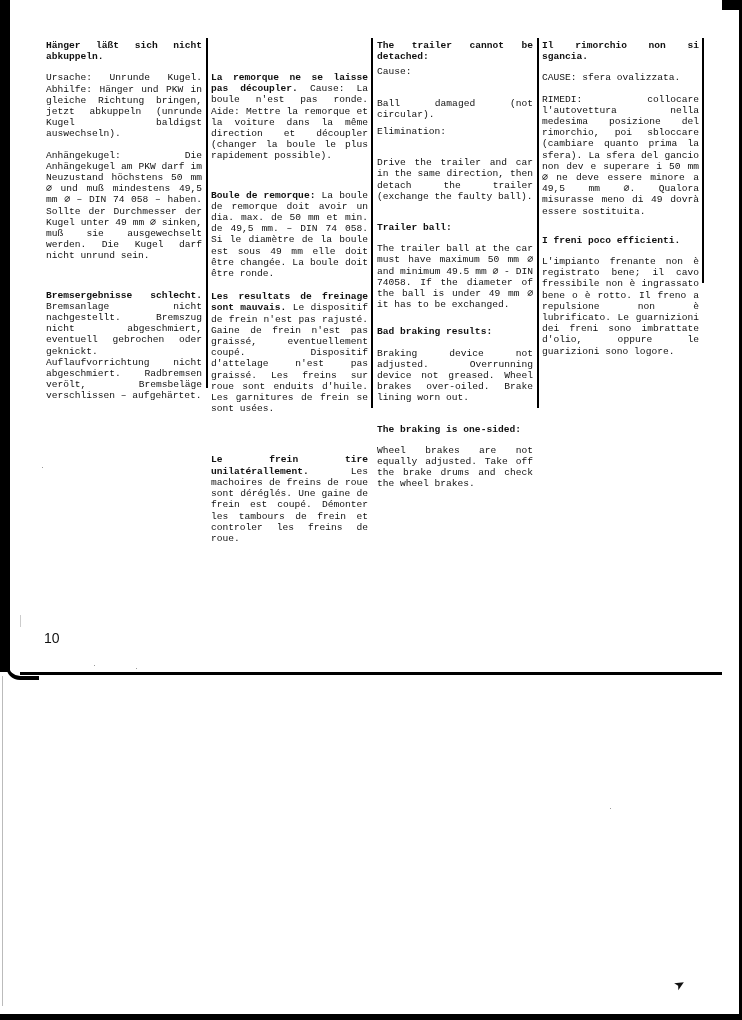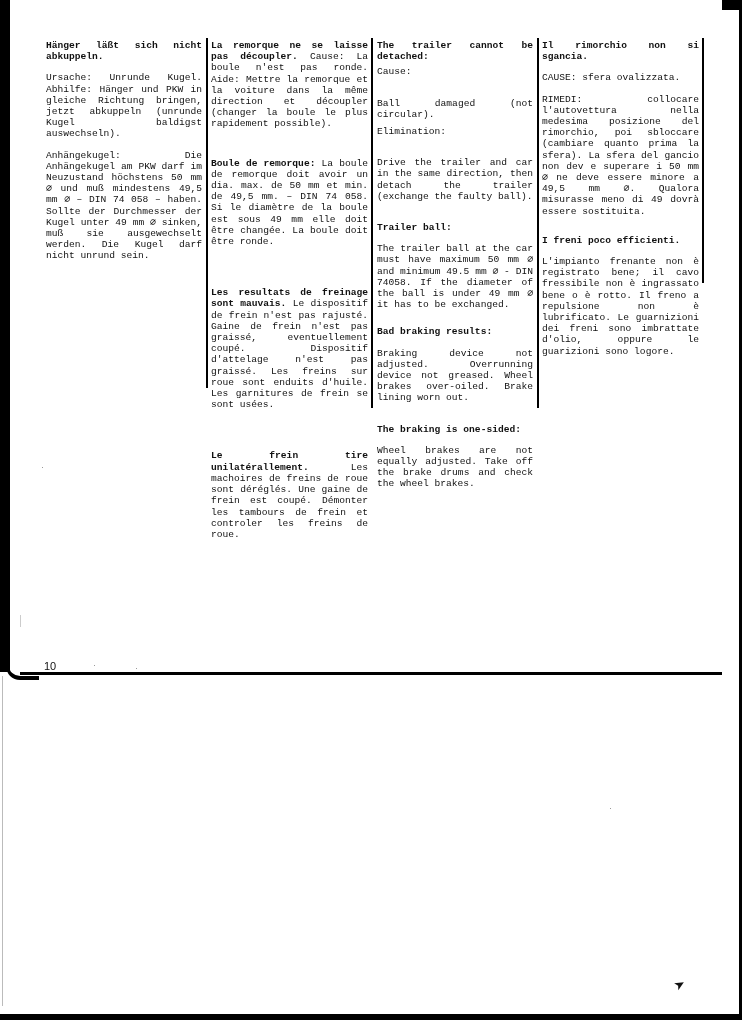--- a/index.html
+++ b/index.html
@@ -12,21 +12,21 @@
   .right-edge { position:absolute; left:739px; top:0; width:3px; height:1020px; background:#000; }
   .hline { position:absolute; left:20px; top:672px; width:702px; height:3px; background:#000; }
   .bottom-bar { position:absolute; left:0; top:1014px; width:742px; height:6px; background:#000; }
   .lower-left-rule { position:absolute; left:2px; top:676px; width:1px; height:330px; background:#bbb; }
 
   .col { position:absolute; top:40px; font-size:9.6px; line-height:11.2px;font-family:Liberation Mono, monospace; }
   .col p { margin:0 0 10px 0; text-align:justify; }
   .col .h { font-weight:bold; }
   .vrule { position:absolute; top:38px; width:1.5px; background:#000; }
 
-  .page-num { position:absolute; left:44px; top:660px; font-size:11px; }
+  .page-num { position:absolute; left:44px; top:630px; font-size:14px; }
   .arrow-mark { position:absolute; left:674px; top:977px; font-size:13px; transform:rotate(-30deg); }
   .speck { position:absolute; width:1px; height:1px; background:#999; }
 </style>
 </head>
 <body>
 
 <div class="left-edge"></div>
 <div class="left-edge-curve"></div>
 <div class="top-right-bar"></div>
 <div class="right-edge"></div>
@@ -36,25 +36,26 @@
 
 <div class="vrule" style="left:206px;height:350px;"></div>
 <div class="vrule" style="left:371px;height:370px;"></div>
 <div class="vrule" style="left:537px;height:370px;"></div>
 <div class="vrule" style="left:702px;height:245px;"></div>
 
 <div class="col" style="left:46px;width:156px;">
   <p class="h">Hänger läßt sich nicht abkuppeln.</p>
   <p>Ursache: Unrunde Kugel. Abhilfe: Hänger und PKW in gleiche Richtung bringen, jetzt abkuppeln (unrunde Kugel baldigst auswechseln).</p>
   <p style="margin-bottom:28px;margin-top:8px;">Anhängekugel: Die Anhängekugel am PKW darf im Neuzustand höchstens 50 mm ⌀ und muß mindestens 49,5 mm ⌀ – DIN 74 058 – haben. Sollte der Durchmesser der Kugel unter 49 mm ⌀ sinken, muß sie ausgewechselt werden. Die Kugel darf nicht unrund sein.</p>
+  <p style="margin-bottom:28px;"><span class="h">Bremsergebnisse schlecht.</span><span> Bremsanlage nicht nachgestellt. Bremszug nicht abgeschmiert, eventuell gebrochen oder geknickt. Auflaufvorrichtung nicht abgeschmiert. Radbremsen verölt, Bremsbeläge verschlissen – aufgehärtet.</span></p>
 </div>
 
 <div class="col" style="left:211px;width:157px;">
-  <p style="margin-bottom:28px;"><span class="h">La remorque ne se laisse pas découpler.</span><span> Cause: La boule n'est pas ronde. Aide: Mettre la remorque et la voiture dans la même direction et découpler (changer la boule le plus rapidement possible).</span></p>
-  <p style="margin-bottom:40px;"><span class="h">Boule de remorque:</span><span> La boule de remorque doit avoir un dia. max. de 50 mm et min. de 49,5 mm. – DIN 74 058. Si le diamètre de la boule est sous 49 mm elle doit être changée. La boule doit être ronde.</span></p>
+  <p style="margin-bottom:28px;margin-top:32px;"><span class="h">La remorque ne se laisse pas découpler.</span><span> Cause: La boule n'est pas ronde. Aide: Mettre la remorque et la voiture dans la même direction et découpler (changer la boule le plus rapidement possible).</span></p>
+  <p style="margin-bottom:12px;"><span class="h">Boule de remorque:</span><span> La boule de remorque doit avoir un dia. max. de 50 mm et min. de 49,5 mm. – DIN 74 058. Si le diamètre de la boule est sous 49 mm elle doit être changée. La boule doit être ronde.</span></p>
   <p style="margin-bottom:40px;"><span class="h">Les resultats de freinage sont mauvais.</span><span> Le dispositif de frein n'est pas rajusté. Gaine de frein n'est pas graissé, eventuellement coupé. Dispositif d'attelage n'est pas graissé. Les freins sur roue sont enduits d'huile. Les garnitures de frein se sont usées.</span></p>
   <p><span class="h">Le frein tire unilatérallement.</span><span> Les machoires de freins de roue sont déréglés. Une gaine de frein est coupé. Démonter les tambours de frein et controler les freins de roue.</span></p>
 </div>
 
 <div class="col" style="left:377px;width:156px;">
   <p class="h" style="margin-bottom:4px;">The trailer cannot be detached:</p>
   <p style="margin-bottom:20px;">Cause:</p>
   <p style="margin-bottom:6px;">Ball damaged (not circular).</p>
   <p style="margin-bottom:20px;">Elimination:</p>
   <p style="margin-bottom:20px;">Drive the trailer and car in the same direction, then detach the trailer (exchange the faulty ball).</p>

